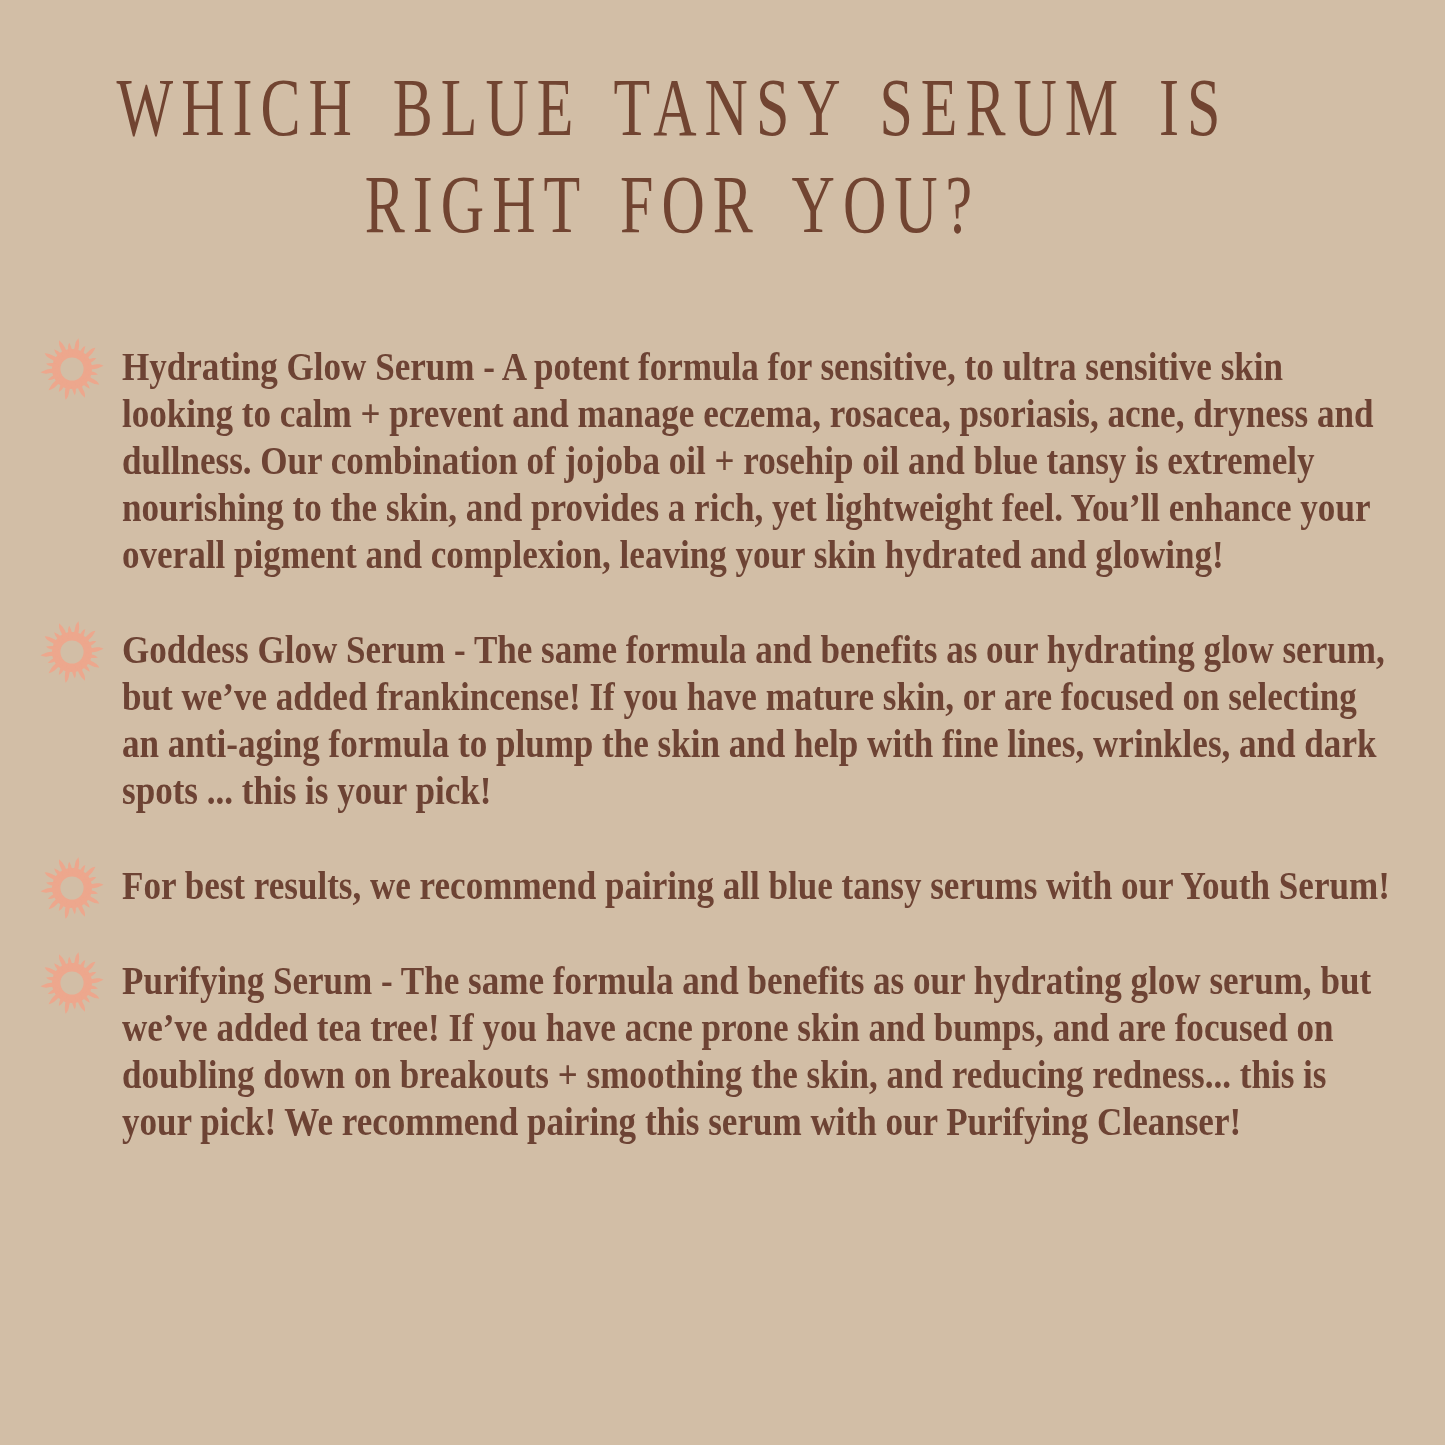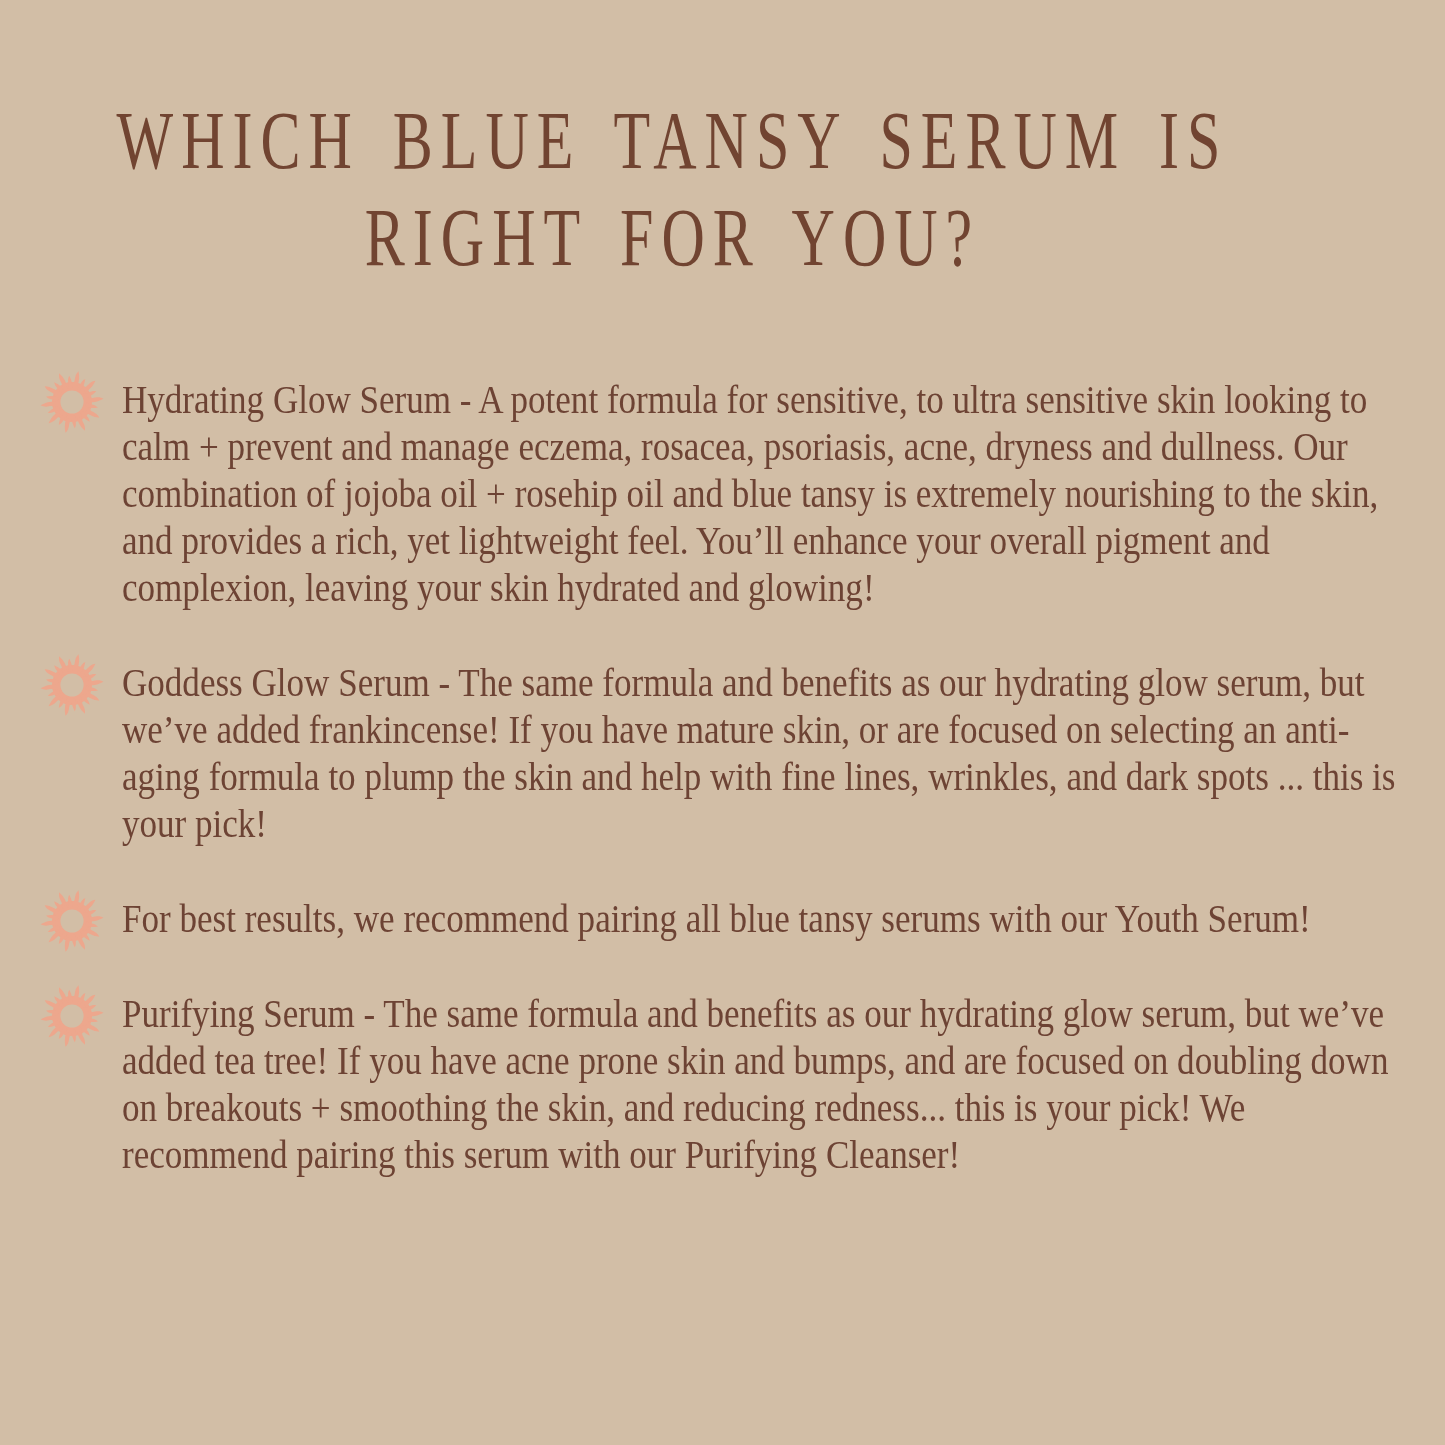--- a/index.html
+++ b/index.html
@@ -8,36 +8,36 @@
     --body:#6d4334;
     --sun:#eda78d;
   }
   html,body{margin:0;padding:0;}
   body{
     width:1445px;height:1445px;
     background:var(--bg);
     overflow:hidden;
     font-family:"Liberation Serif","DejaVu Serif",serif;
   }
-  main{display:block;padding-top:59px;width:1345px;margin-top:33px;}
+  main{display:block;padding-top:59px;width:1345px;}
   h1{
     margin:0;
     font-size:60px;
     line-height:70px;
     font-weight:normal;
     color:var(--heading);
     text-align:center;
     letter-spacing:8px;
     word-spacing:10px;
     transform:scaleY(1.38);
     transform-origin:top center;
   }
   h1 span{display:block;}
   .items{margin:144px 40px 0 122px;}
-  .item{position:relative;margin:0 0 48px 0;}
+  .item{position:relative;margin:0 0 48px 0;font-weight:bold;}
   .item:last-child{margin-bottom:0;}
   .sun{
     position:absolute;
     left:-86px;top:-10px;
     width:72px;height:72px;
     display:block;
     pointer-events:none;
   }
   .itext{
     margin:0;

